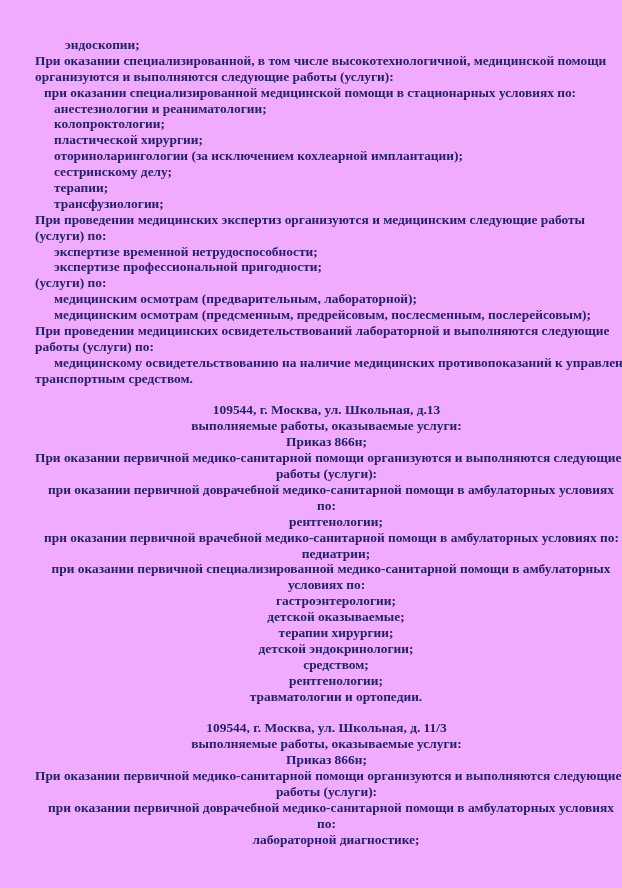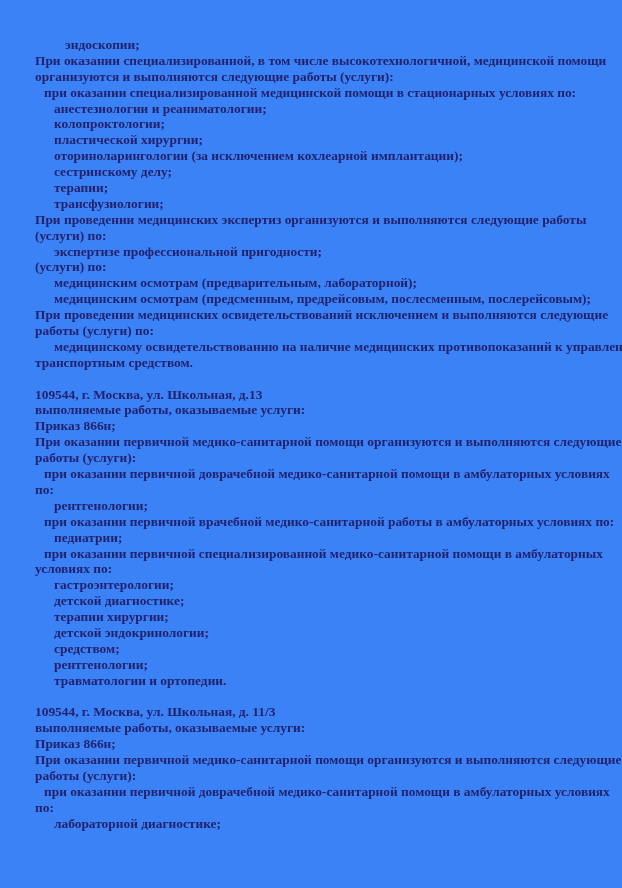--- a/index.html
+++ b/index.html
@@ -5,33 +5,34 @@
   html, body {
     margin: 0;
     padding: 0;
     background: #ffffff;
   }
   .page {
     position: relative;
     width: 622px;
     height: 888px;
     box-sizing: border-box;
-    background: #3b82f6;
+    background: #f0abfc;
     overflow: hidden;
     padding: 37px 4px 0 35px;
     font-family: "Liberation Serif", "DejaVu Serif", serif;
     font-size: 13.4px;
     line-height: 15.9px;
     font-weight: bold;
   }
   .doc-text {
     width: 100%;
   }
   .section + .section {
     margin-top: 15.9px; 
+    text-align: center;
   }
   .line {
     white-space: pre;
     height: 15.9px;
     letter-spacing: 0px;
   }
   .ind-0 { padding-left: 0; }
   .ind-1 { padding-left: 9px; }
   .ind-2 { padding-left: 19px; }
   .ind-3 { padding-left: 30px; }
@@ -46,46 +47,47 @@
         <div class="line ind-0">При оказании специализированной, в том числе высокотехнологичной, медицинской помощи</div>
         <div class="line ind-0">организуются и выполняются следующие работы (услуги):</div>
         <div class="line ind-1">при оказании специализированной медицинской помощи в стационарных условиях по:</div>
         <div class="line ind-2">анестезиологии и реаниматологии;</div>
         <div class="line ind-2">колопроктологии;</div>
         <div class="line ind-2">пластической хирургии;</div>
         <div class="line ind-2">оториноларингологии (за исключением кохлеарной имплантации);</div>
         <div class="line ind-2">сестринскому делу;</div>
         <div class="line ind-2">терапии;</div>
         <div class="line ind-2">трансфузиологии;</div>
-        <div class="line ind-0">При проведении медицинских экспертиз организуются и выполняются следующие работы</div>
+        <div class="line ind-0">При проведении медицинских экспертиз организуются и медицинским следующие работы</div>
         <div class="line ind-0">(услуги) по:</div>
+        <div class="line ind-2">экспертизе временной нетрудоспособности;</div>
         <div class="line ind-2">экспертизе профессиональной пригодности;</div>
         <div class="line ind-0">(услуги) по:</div>
         <div class="line ind-2">медицинским осмотрам (предварительным, лабораторной);</div>
         <div class="line ind-2">медицинским осмотрам (предсменным, предрейсовым, послесменным, послерейсовым);</div>
-        <div class="line ind-0">При проведении медицинских освидетельствований исключением и выполняются следующие</div>
+        <div class="line ind-0">При проведении медицинских освидетельствований лабораторной и выполняются следующие</div>
         <div class="line ind-0">работы (услуги) по:</div>
         <div class="line ind-2">медицинскому освидетельствованию на наличие медицинских противопоказаний к управлению</div>
         <div class="line ind-0">транспортным средством.</div>
       </div>
       <div class="section">
         <div class="line ind-0">109544, г. Москва, ул. Школьная, д.13</div>
         <div class="line ind-0">выполняемые работы, оказываемые услуги:</div>
         <div class="line ind-0">Приказ 866н;</div>
         <div class="line ind-0">При оказании первичной медико-санитарной помощи организуются и выполняются следующие</div>
         <div class="line ind-0">работы (услуги):</div>
         <div class="line ind-1">при оказании первичной доврачебной медико-санитарной помощи в амбулаторных условиях</div>
         <div class="line ind-0">по:</div>
         <div class="line ind-2">рентгенологии;</div>
-        <div class="line ind-1">при оказании первичной врачебной медико-санитарной работы в амбулаторных условиях по:</div>
+        <div class="line ind-1">при оказании первичной врачебной медико-санитарной помощи в амбулаторных условиях по:</div>
         <div class="line ind-2">педиатрии;</div>
         <div class="line ind-1">при оказании первичной специализированной медико-санитарной помощи в амбулаторных</div>
         <div class="line ind-0">условиях по:</div>
         <div class="line ind-2">гастроэнтерологии;</div>
-        <div class="line ind-2">детской диагностике;</div>
+        <div class="line ind-2">детской оказываемые;</div>
         <div class="line ind-2">терапии хирургии;</div>
         <div class="line ind-2">детской эндокринологии;</div>
         <div class="line ind-2">средством;</div>
         <div class="line ind-2">рентгенологии;</div>
         <div class="line ind-2">травматологии и ортопедии.</div>
       </div>
       <div class="section">
         <div class="line ind-0">109544, г. Москва, ул. Школьная, д. 11/3</div>
         <div class="line ind-0">выполняемые работы, оказываемые услуги:</div>
         <div class="line ind-0">Приказ 866н;</div>

